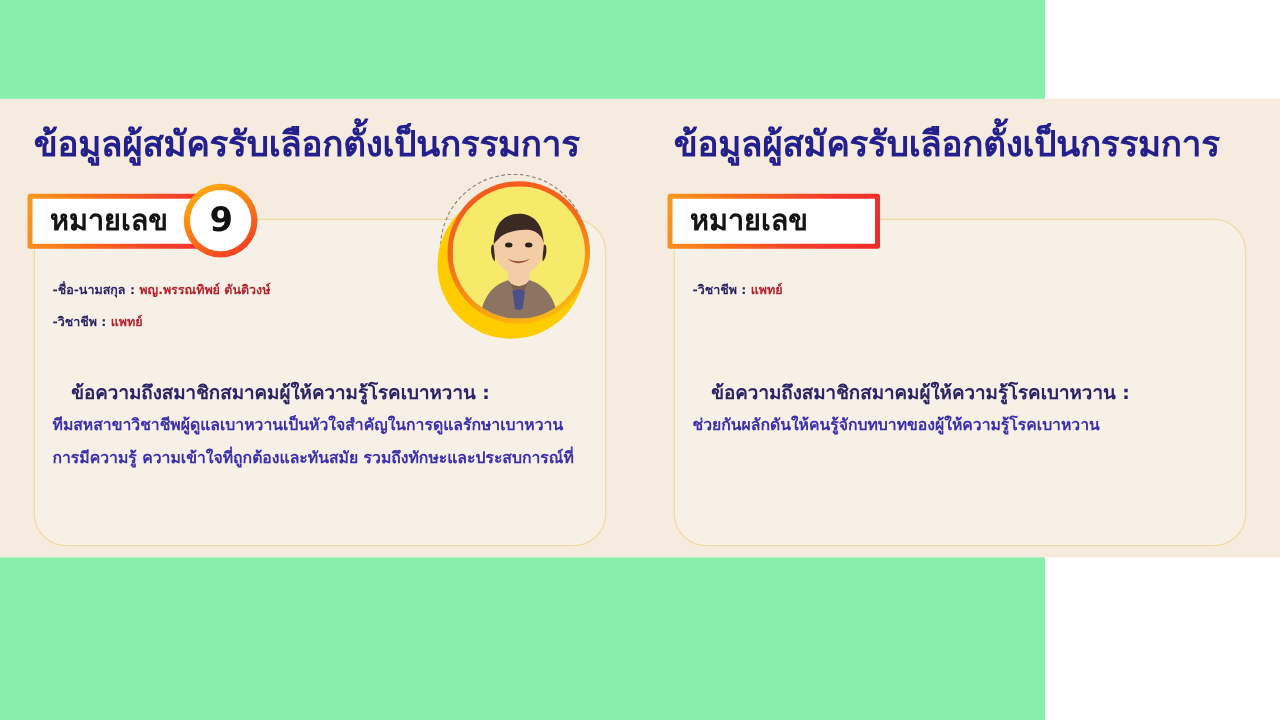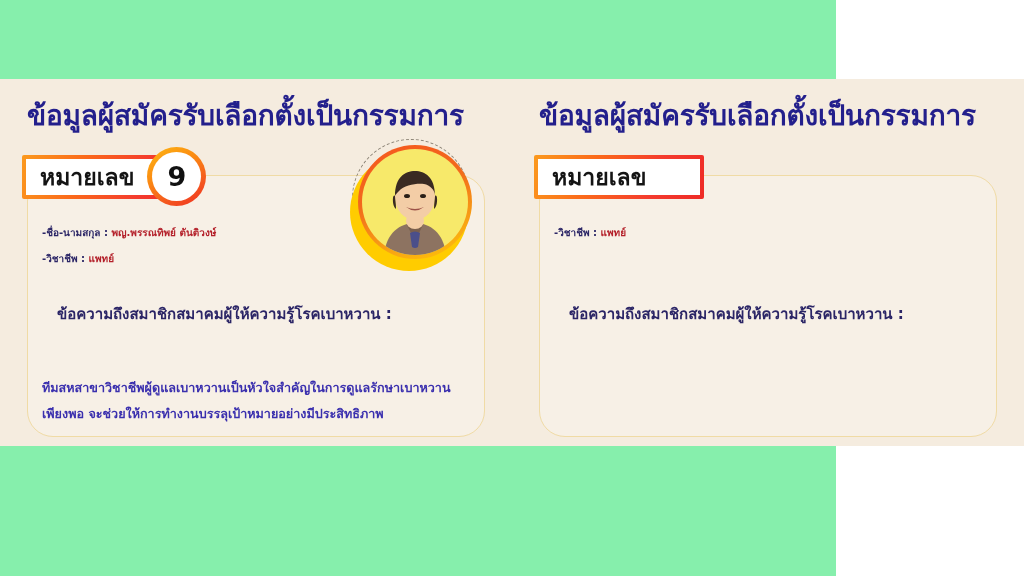--- a/index.html
+++ b/index.html
@@ -145,21 +145,20 @@
     color: #2b2566;
     line-height: 26px;
     white-space: nowrap;
     margin-left: 15px;
   }
   .msg-body {
     position: absolute;
     left: 42px;
     top: 248px;
     width: 420px;
-    margin-top: 48px;
   }
   .msg-body .ln {
     font-size: 12.6px;
     line-height: 26px;
     font-weight: bold;
     color: #3a2fae;
     white-space: nowrap;
   }
 
   
@@ -242,21 +241,21 @@
       <div class="info-row">
         <span>-วิชาชีพ :</span>
         <span class="val">แพทย์</span>
       </div>
     </div>
 
     <div class="msg-head">ข้อความถึงสมาชิกสมาคมผู้ให้ความรู้โรคเบาหวาน :</div>
 
     <div class="msg-body">
       <div class="ln">ทีมสหสาขาวิชาชีพผู้ดูแลเบาหวานเป็นหัวใจสำคัญในการดูแลรักษาเบาหวาน</div>
-      <div class="ln">เพียงพอ จะช่วยให้การทำงานบรรลุเป้าหมายอย่างมีประสิทธิภาพ</div>
+      <div class="ln">การมีความรู้ ความเข้าใจที่ถูกต้องและทันสมัย รวมถึงทักษะและประสบการณ์ที่</div>
     </div>
 
     <div class="photo-wrap left">
       <div class="dot-arc"></div>
       <div class="ring-yellow"></div>
       <div class="ring-orange"></div>
       <div class="photo">
         <svg width="106" height="106" viewBox="0 0 106 106">
           <rect width="106" height="106" fill="#f7e96a"></rect>
           <path d="M22 106 C24 84 38 74 53 74 C68 74 82 84 84 106 Z" fill="#8d7361"></path>
@@ -291,16 +290,19 @@
 
     <div class="info">
       <div class="info-row">
         <span>-วิชาชีพ :</span>
         <span class="val">แพทย์</span>
       </div>
     </div>
 
     <div class="msg-head">ข้อความถึงสมาชิกสมาคมผู้ให้ความรู้โรคเบาหวาน :</div>
 
+    <div class="msg-body">
+      <div class="ln">ช่วยกันผลักดันให้คนรู้จักบทบาทของผู้ให้ความรู้โรคเบาหวาน</div>
+    </div>
 
   </div>
 
 </div>
 
 </body></html>

